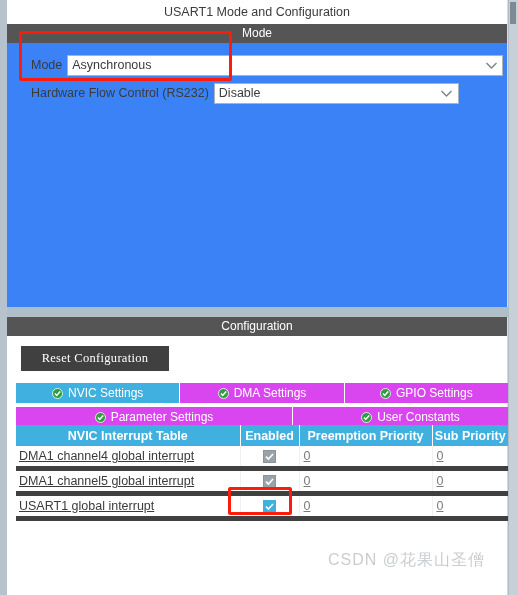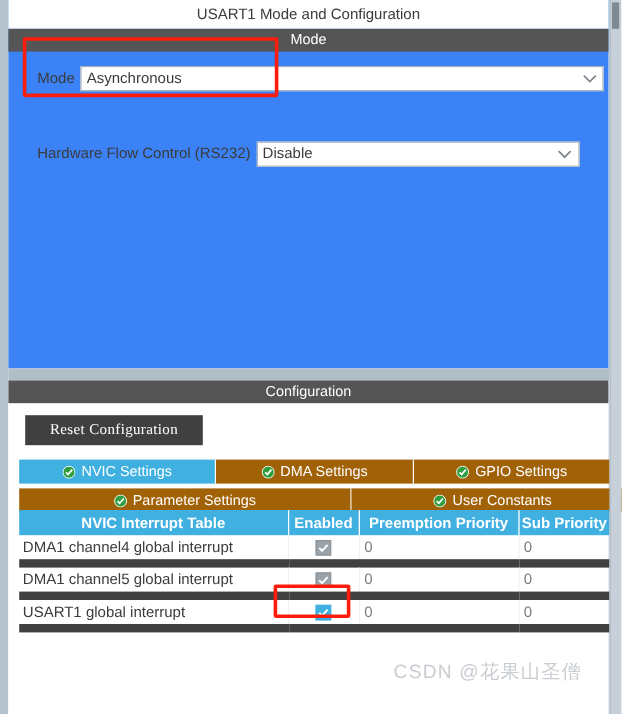--- a/index.html
+++ b/index.html
@@ -80,21 +80,21 @@
   .section-bar.mode-bar { top: 24px; }
 
   .field-row {
     position: absolute;
     left: 0;
     height: 22px;
     display: flex;
     align-items: center;
   }
   .field-row.r1 { top: 54px; }
-  .field-row.r2 { top: 82px; margin-top: 35px; }
+  .field-row.r2 { top: 82px; }
 
   .field-label {
     font-size: 12.5px;
     color: #3b3b3b;
     padding-left: 24px;
     padding-right: 5px;
     white-space: nowrap;
   }
   .combo {
     position: relative;
@@ -169,21 +169,21 @@
   .tabrow {
     position: absolute;
     left: 9px;
     display: flex;
     height: 20px;
   }
   .tabrow.row1 { top: 66px; width: 492px; }
   .tabrow.row2 { top: 90px; width: 512px; }
 
   .tab {
-    background: #a16207;
+    background: #d946ef;
     color: #ffffff;
     font-size: 12px;
     display: flex;
     align-items: center;
     justify-content: center;
     gap: 5px;
     border-right: 1px solid #ffffff;
     box-sizing: border-box;
     cursor: pointer;
     white-space: nowrap;
@@ -210,24 +210,25 @@
     color: #ffffff;
     font-weight: bold;
     height: 19px;
     border-right: 1px solid #ffffff;
     text-align: center;
     font-size: 12.5px;
   }
   .tbl th:last-child { border-right: none; }
   .tbl td {
     height: 20px;
-    border-bottom: 7px solid #404040;
+    border-bottom: 5px solid #404040;
     border-right: 1px solid #eef1f4;
     color: #3b3b3b;
     padding: 0;
+    text-decoration: underline;
   }
   .tbl td.c-name { padding-left: 3px; white-space: nowrap; }
   .tbl td.c-chk  { text-align: center; }
   .tbl td.c-num  { padding-left: 4px; color: #7a7a7a; }
   .tbl td:last-child { border-right: none; }
 
   .chk {
     display: inline-block;
     width: 13px; height: 13px;
     vertical-align: middle;
@@ -280,21 +281,21 @@
         <span class="chev">
           <svg width="13" height="9" viewBox="0 0 13 9">
             <polyline points="1.5,2 6.5,7 11.5,2" fill="none" stroke="#7b848c" stroke-width="1.4"></polyline>
           </svg>
         </span>
       </div>
     </div>
 
     <div class="field-row r2">
       <span class="field-label">Hardware Flow Control (RS232)</span>
-      <div class="combo" style="width:269px;">
+      <div class="combo" style="width:245px;">
         <span class="combo-value">Disable</span>
         <span class="chev">
           <svg width="13" height="9" viewBox="0 0 13 9">
             <polyline points="1.5,2 6.5,7 11.5,2" fill="none" stroke="#7b848c" stroke-width="1.4"></polyline>
           </svg>
         </span>
       </div>
     </div>
 
   </div>

